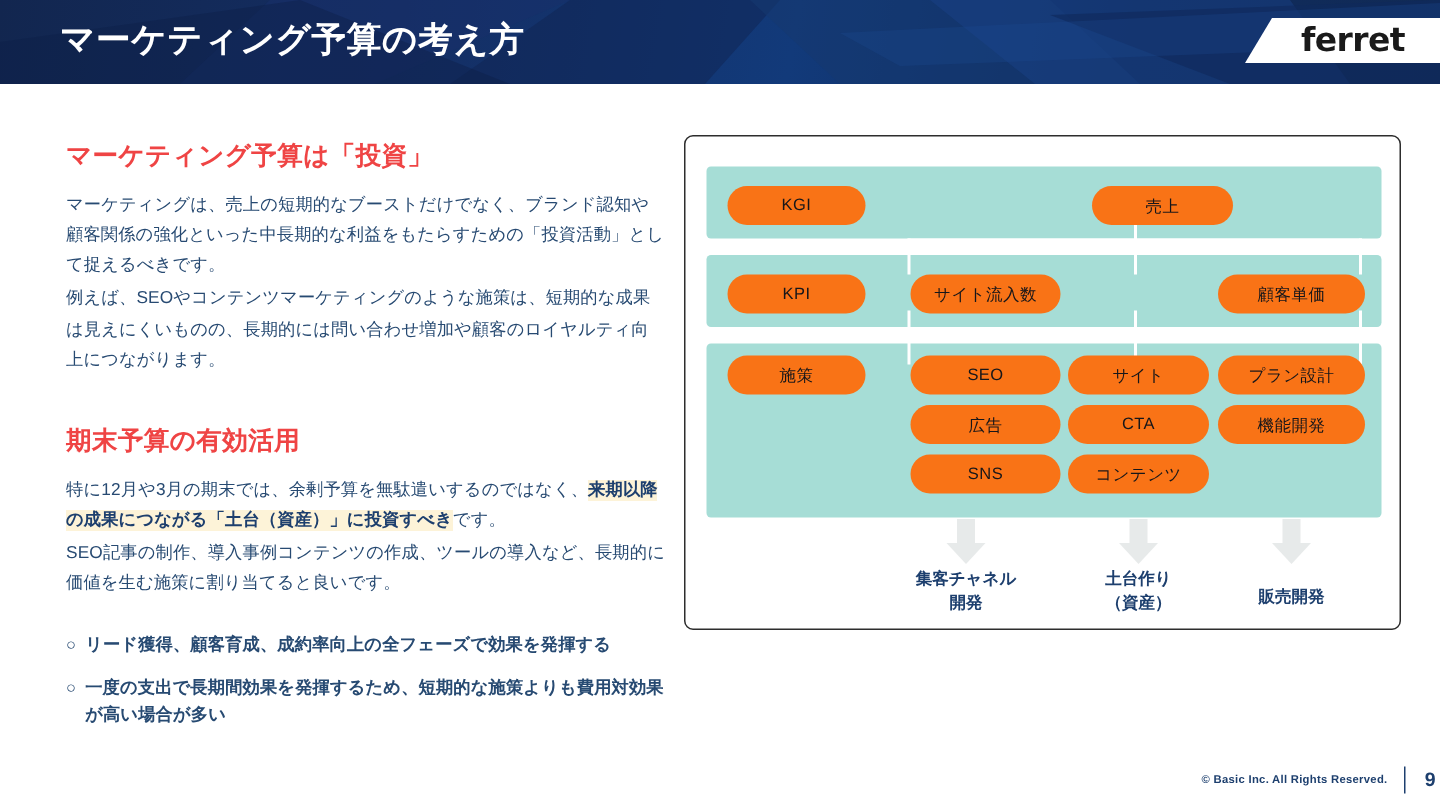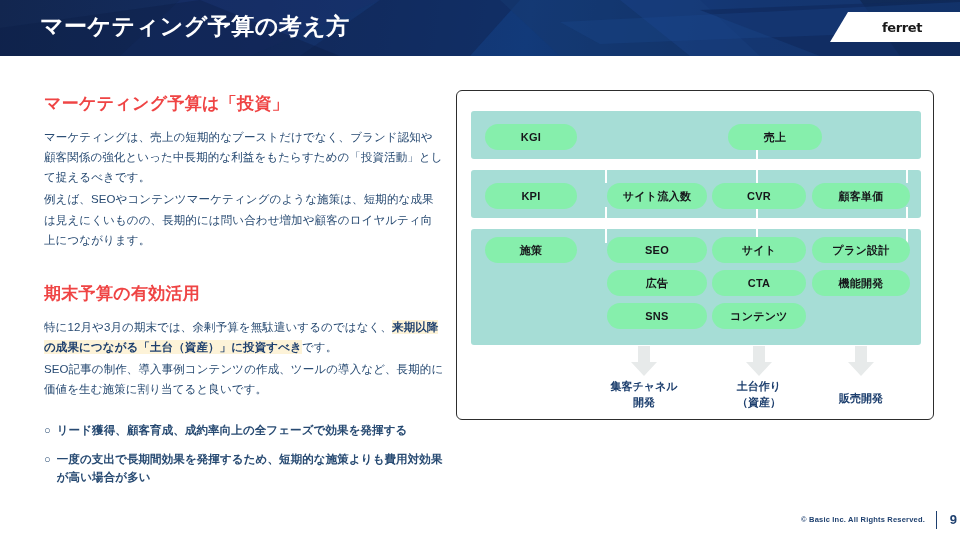--- a/index.html
+++ b/index.html
@@ -31,21 +31,21 @@
   .logo-plate {
     position: absolute; right: 0px; top: 12px;
     width: 130px; height: 30px;
     background: #ffffff;
     clip-path: polygon(18px 0, 130px 0, 130px 30px, 0 30px);
     z-index: 6;
     display: flex; align-items: center; justify-content: center;
   }
   .logo-text {
     font-family: "DejaVu Sans", sans-serif;
-    font-size: 13px; font-weight: 700; color: #1a1a1a;
+    font-size: 22px; font-weight: 700; color: #1a1a1a;
     letter-spacing: -0.4px;
     padding-left: 14px;
   }
 
   
   #left-col {
     position: absolute; left: 44px; top: 92px;
     width: 400px;
   }
   .h2 {
@@ -95,24 +95,24 @@
     background: #a6ddd6;
     border-radius: 3px;
   }
   #band-kgi { top: 20px;  height: 48px; }
   #band-kpi { top: 79px;  height: 48px; }
   #band-sak { top: 138px; height: 116px; }
 
   .pill {
     position: absolute;
     height: 26px;
-    background: #86efac;
+    background: #f97316;
     border-radius: 13px;
     display: flex; align-items: center; justify-content: center;
-    font-size: 11px; font-weight: 700; color: #16161a;
+    font-size: 11px; font-weight: 400; color: #16161a;
     letter-spacing: 0.3px;
     box-sizing: border-box;
     z-index: 4;
   }
   .conn {
     position: absolute;
     background: #ffffff;
     z-index: 2;
   }
   .arrow {
@@ -218,21 +218,20 @@
 
   <div class="conn" style="left:148px; top:116px; width:2px; height:36px;"></div>
   <div class="conn" style="left:299px; top:116px; width:2px; height:36px;"></div>
   <div class="conn" style="left:449px; top:116px; width:2px; height:36px;"></div>
 
   <div class="pill" style="left:28px;  top:33px;  width:92px;">KGI</div>
   <div class="pill" style="left:271px; top:33px;  width:94px;">売上</div>
 
   <div class="pill" style="left:28px;  top:92px;  width:92px;">KPI</div>
   <div class="pill" style="left:150px; top:92px;  width:100px;">サイト流入数</div>
-  <div class="pill" style="left:255px; top:92px;  width:94px;">CVR</div>
   <div class="pill" style="left:355px; top:92px;  width:98px;">顧客単価</div>
 
   <div class="pill" style="left:28px;  top:146px; width:92px;">施策</div>
   <div class="pill" style="left:150px; top:146px; width:100px;">SEO</div>
   <div class="pill" style="left:255px; top:146px; width:94px;">サイト</div>
   <div class="pill" style="left:355px; top:146px; width:98px;">プラン設計</div>
 
   <div class="pill" style="left:150px; top:179px; width:100px;">広告</div>
   <div class="pill" style="left:255px; top:179px; width:94px;">CTA</div>
   <div class="pill" style="left:355px; top:179px; width:98px;">機能開発</div>

